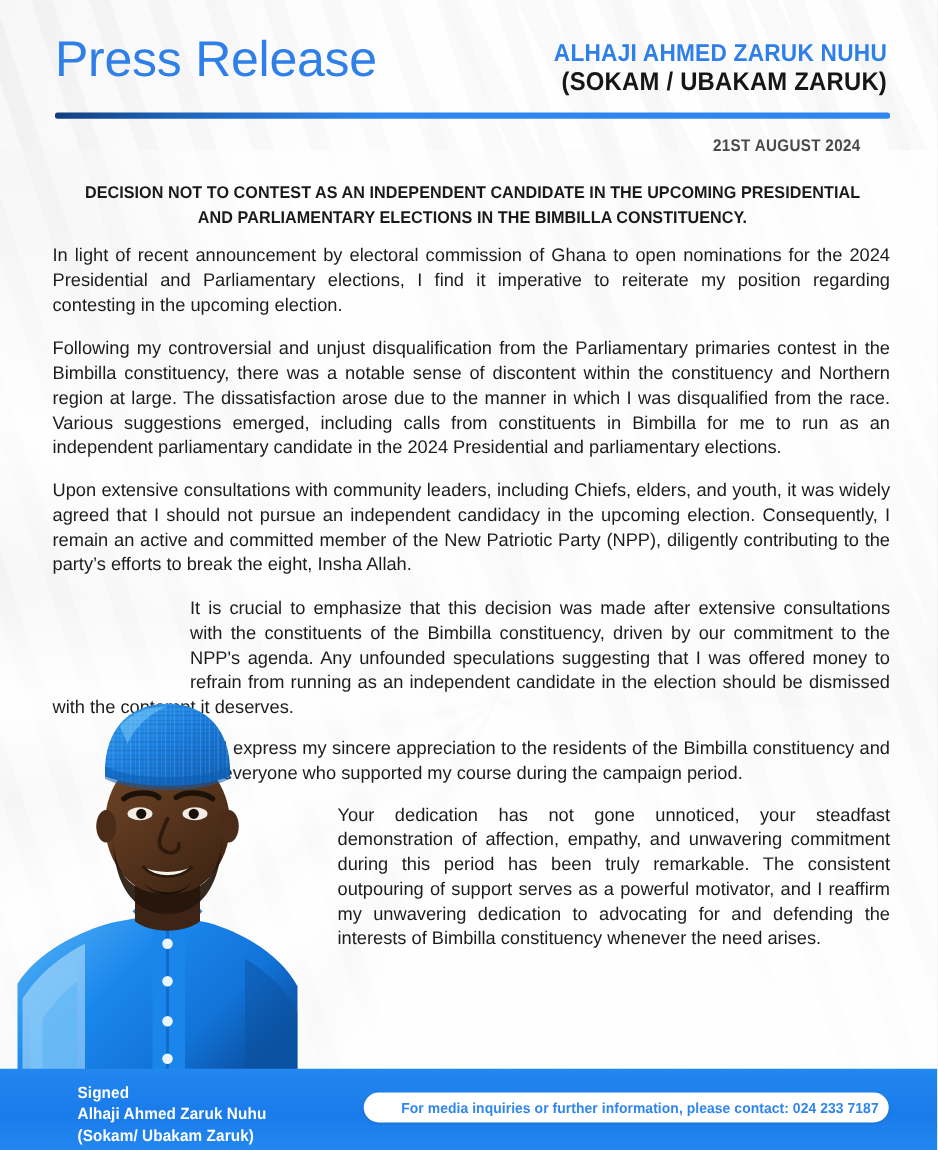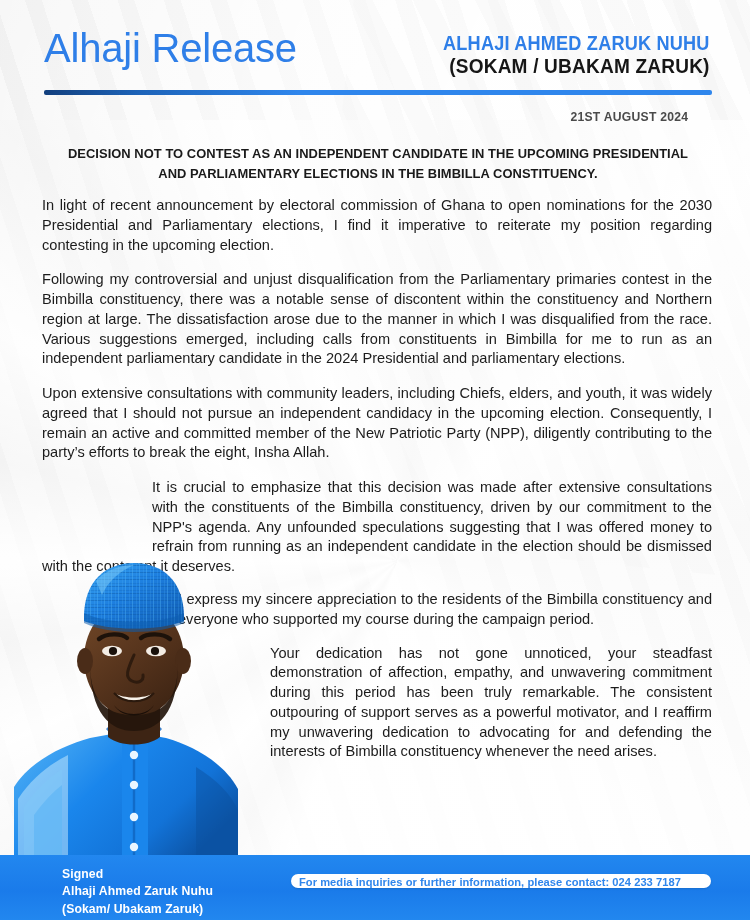--- a/index.html
+++ b/index.html
@@ -157,24 +157,24 @@
     position:absolute; left:62px; top:10px;
     color:#ffffff;
     font-size:13px; font-weight:700;
     line-height:1.33;
     letter-spacing:.1px;
     transform:scaleX(.94); transform-origin:left top;
     white-space:nowrap;
   }
   .contact-pill {
     position:absolute; left:291px; top:19px;
-    width:420px; height:14px;
+    width:420px; height:24px;
     background:#ffffff;
     border-radius:14px;
-    display:flex; align-items:center; justify-content:flex-start;
+    display:flex; align-items:center; justify-content:flex-end;
     box-shadow:0 1px 2px rgba(0,0,0,.12);
   }
   .contact-text {
     font-size:11.6px; font-weight:700; color:#2f86ec;
     letter-spacing:.05px;
     transform:scaleX(.96);
     white-space:nowrap;
   }
 </style>
 </head>
@@ -183,34 +183,34 @@
 <div id="page">
 
   <div class="bg-base"></div>
   <div class="bg-stripes"></div>
   <div class="bg-stripes2"></div>
   <div class="bg-fan"></div>
   <div class="bg-wash"></div>
 
   <div class="header">
     <div class="header-row">
-      <div class="press-title">Alhaji Release</div>
+      <div class="press-title">Press Release</div>
       <div class="name-block">
         <div class="name-line1">ALHAJI AHMED ZARUK NUHU</div>
         <div class="name-line2">(SOKAM / UBAKAM ZARUK)</div>
       </div>
     </div>
     <div class="divider"></div>
     <div class="date-line">21ST AUGUST 2024</div>
   </div>
 
   <div class="headline">DECISION NOT TO CONTEST AS AN INDEPENDENT CANDIDATE IN THE UPCOMING PRESIDENTIAL AND PARLIAMENTARY ELECTIONS IN THE BIMBILLA CONSTITUENCY.</div>
 
   <div class="body-wrap">
-    <p class="para">In light of recent announcement by electoral commission of Ghana to open nominations for the 2030 Presidential and Parliamentary elections, I find it imperative to reiterate my position regarding contesting in the upcoming election.</p>
+    <p class="para">In light of recent announcement by electoral commission of Ghana to open nominations for the 2024 Presidential and Parliamentary elections, I find it imperative to reiterate my position regarding contesting in the upcoming election.</p>
     <p class="para">Following my controversial and unjust disqualification from the Parliamentary primaries contest in the Bimbilla constituency, there was a notable sense of discontent within the constituency and Northern region at large. The dissatisfaction arose due to the manner in which I was disqualified from the race. Various suggestions emerged, including calls from constituents in Bimbilla for me to run as an independent parliamentary candidate in the 2024 Presidential and parliamentary elections.</p>
     <p class="para">Upon extensive consultations with community leaders, including Chiefs, elders, and youth, it was widely agreed that I should not pursue an independent candidacy in the upcoming election. Consequently, I remain an active and committed member of the New Patriotic Party (NPP), diligently contributing to the party’s efforts to break the eight, Insha Allah.</p>
 
     <div class="para p-wrap">
       <span class="photo-shim"></span>
       <span>It is crucial to emphasize that this decision was made after extensive consultations with the constituents of the Bimbilla constituency, driven by our commitment to the NPP's agenda. Any unfounded speculations suggesting that I was offered money to refrain from running as an independent candidate in the election should be dismissed with the contempt it deserves.</span>
     </div>
 
     <p class="para p-indent1">I express my sincere appreciation to the residents of the Bimbilla constituency and everyone who supported my course during the campaign period.</p>
     <p class="para p-indent2">Your dedication has not gone unnoticed, your steadfast demonstration of affection, empathy, and unwavering commitment during this period has been truly remarkable. The consistent outpouring of support serves as a powerful motivator, and I reaffirm my unwavering dedication to advocating for and defending the interests of Bimbilla constituency whenever the need arises.</p>

